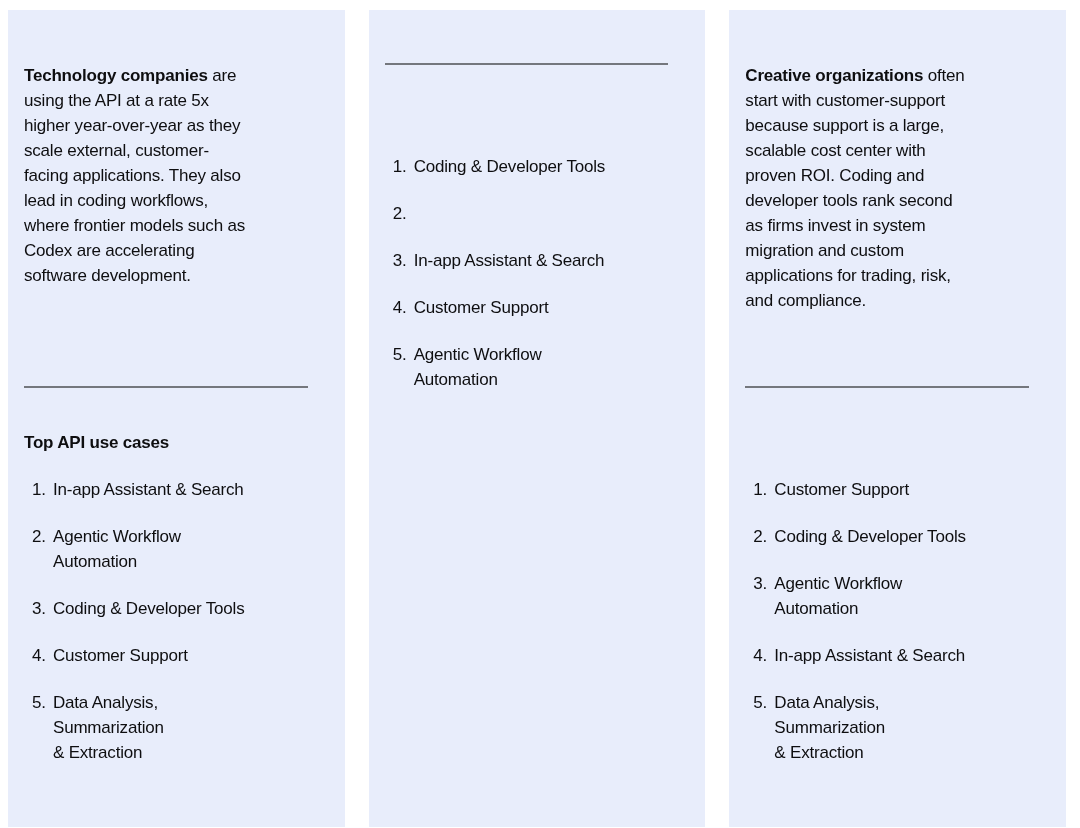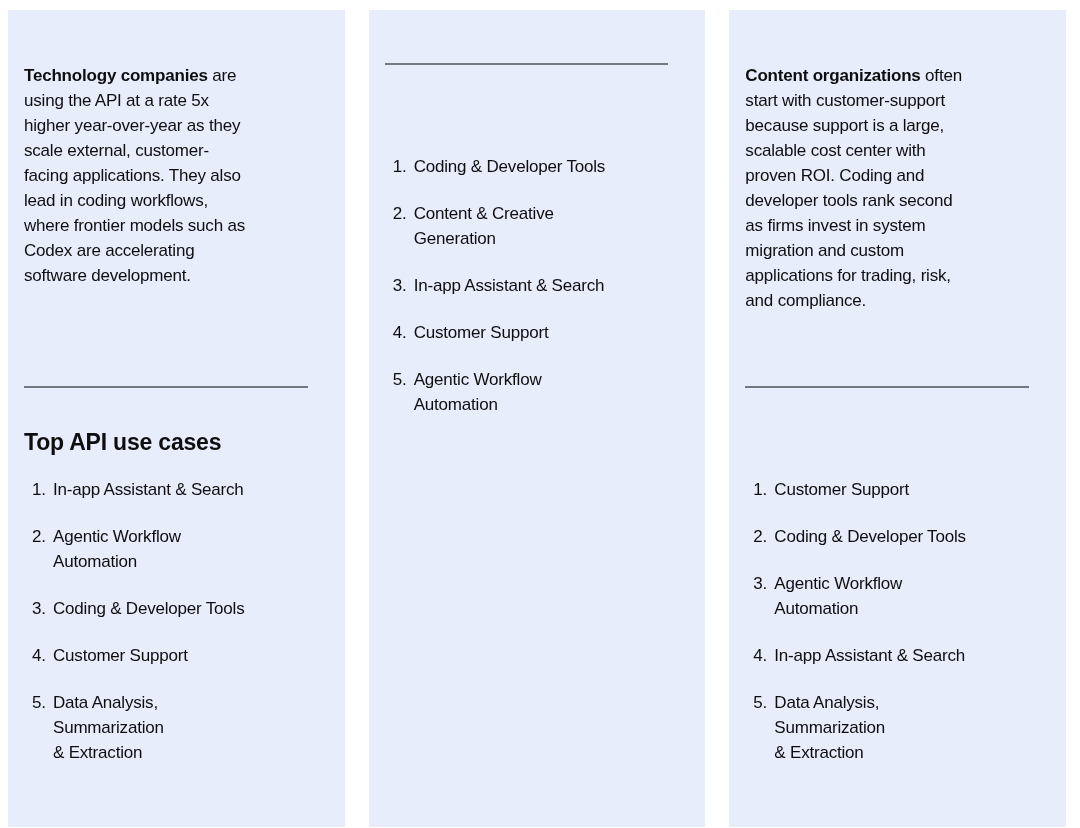--- a/index.html
+++ b/index.html
@@ -39,21 +39,21 @@
   .intro b{font-weight:bold;}
   .divider{
     border:none;
     margin:0;
     height:2px;
     background:var(--divider);
   }
   .list-heading{
     margin:42px 0 0 0;
     min-height:25px;
-    font-size:23px;
+    font-size:17px;
     line-height:25px;
     font-weight:bold;
   }
   ol.use-case-list{
     list-style:none;
     margin:22px 0 0 0;
     padding:0 0 0 8px;
   }
   li.use-case{
     display:flex;
@@ -114,40 +114,38 @@
     <section class="card">
       <hr class="divider">
       <h3 class="list-heading"></h3>
       <ol class="use-case-list">
         <li class="use-case">
           <span class="num">1.</span>
           <span class="label">Coding &amp; Developer Tools</span>
         </li>
         <li class="use-case">
           <span class="num">2.</span>
-          <span class="label">Content &amp; Creative
-Generation</span>
         </li>
         <li class="use-case">
           <span class="num">3.</span>
           <span class="label">In-app Assistant &amp; Search</span>
         </li>
         <li class="use-case">
           <span class="num">4.</span>
           <span class="label">Customer Support</span>
         </li>
         <li class="use-case">
           <span class="num">5.</span>
           <span class="label">Agentic Workflow
 Automation</span>
         </li>
       </ol>
     </section>
     <section class="card">
-      <p class="intro"><b>Content organizations</b><span> often
+      <p class="intro"><b>Creative organizations</b><span> often
 start with customer-support
 because support is a large,
 scalable cost center with
 proven ROI. Coding and
 developer tools rank second
 as firms invest in system
 migration and custom
 applications for trading, risk,
 and compliance.</span></p>
       <hr class="divider">

